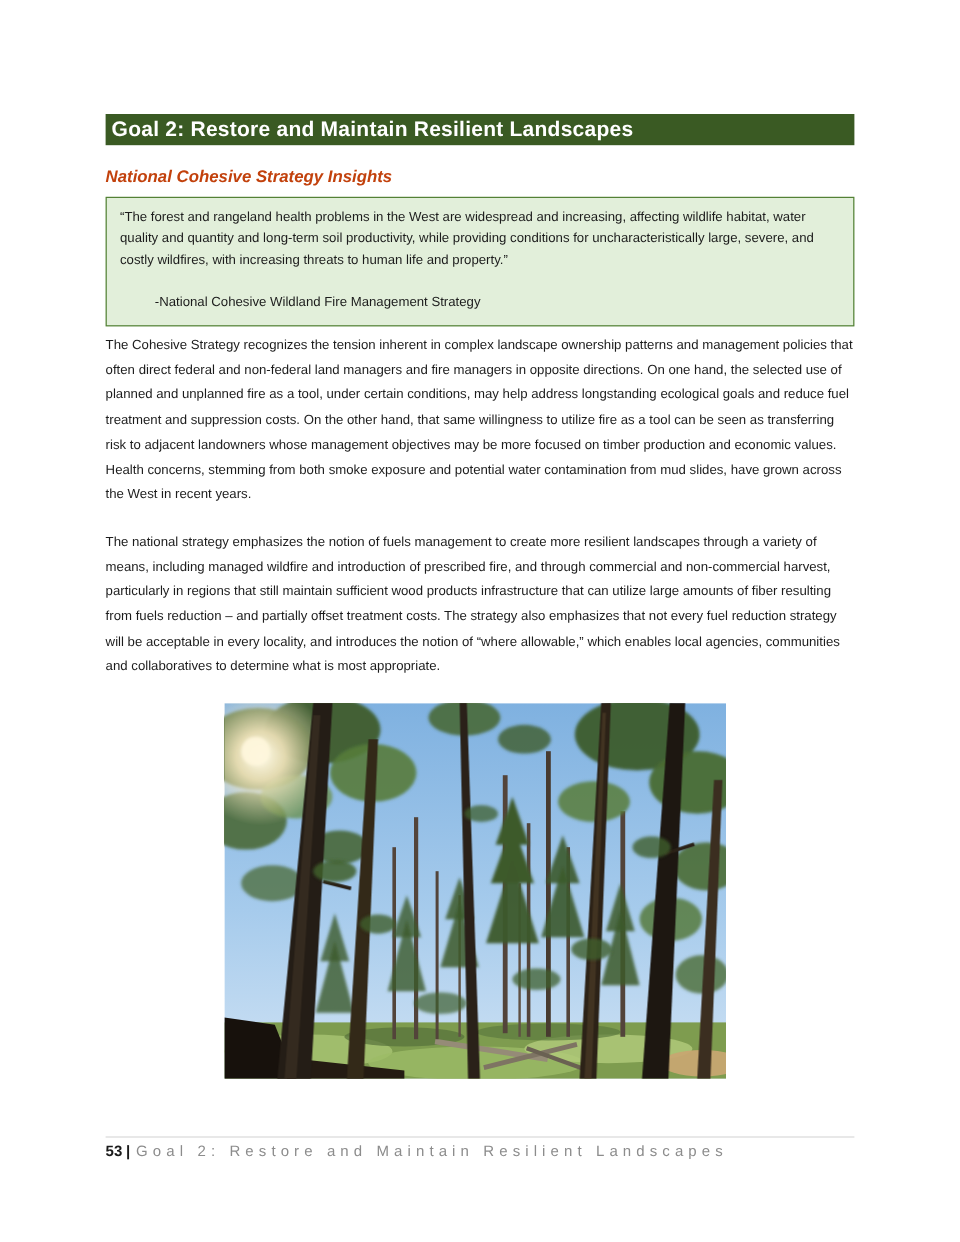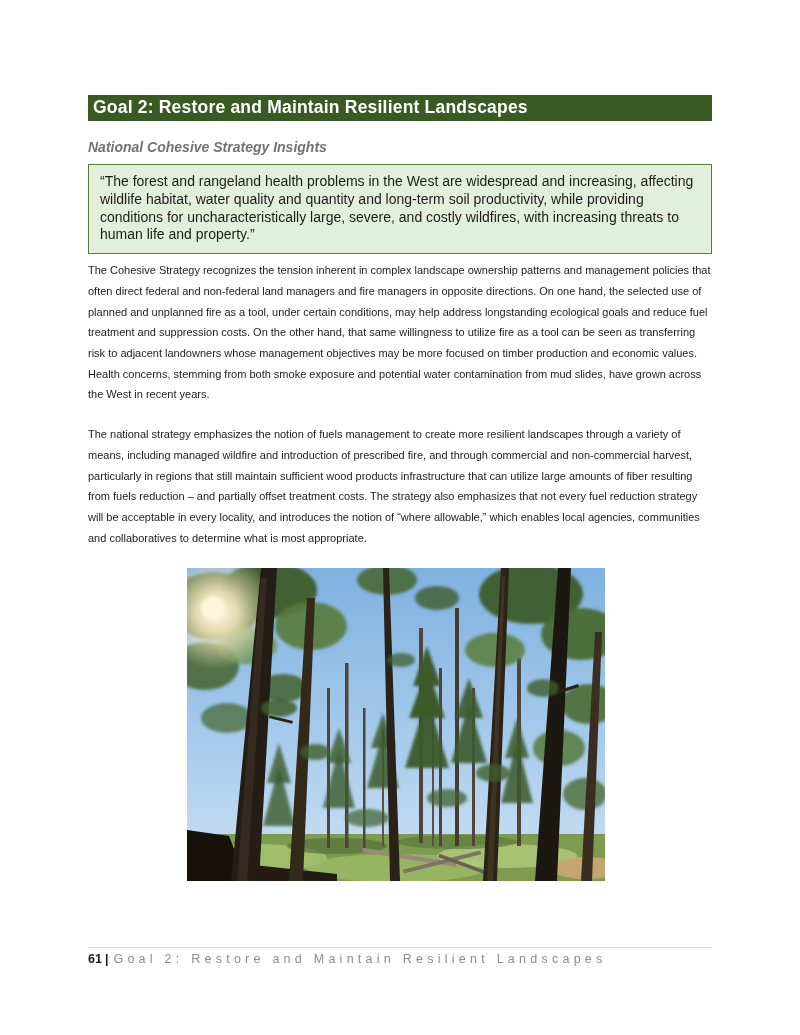--- a/index.html
+++ b/index.html
@@ -21,32 +21,32 @@
     background: #3a5a23;
     color: #ffffff;
     font-size: 17.5px;
     font-weight: 700;
     line-height: 19px;
     padding: 3px 6px 4px 5px;
     letter-spacing: 0.2px;
   }
   .insights-heading {
     margin-top: 18px;
-    color: #737373;
+    color: #c2410c;
     font-weight: 700;
     font-style: italic;
     font-size: 14px;
     line-height: 16px;
   }
   .quote-box {
     margin-top: 9px;
     background: #e2efda;
     border: 1.5px solid #538135;
     padding: 8px 14px 9px 11px;
-    font-size: 14px;
+    font-size: 11px;
     line-height: 17.8px;
     color: #1c1c1c;
   }
   .quote-attribution {
     margin-top: 17.8px;
     padding-left: 29px;
   }
   p.body-para {
     font-size: 11px;
     line-height: 20.7px;
@@ -80,20 +80,21 @@
 <body>
 
 <div class="content">
 
   <div class="header-bar">Goal 2: Restore and Maintain Resilient Landscapes</div>
 
   <div class="insights-heading">National Cohesive Strategy Insights</div>
 
   <div class="quote-box">
     <div>“The forest and rangeland health problems in the West are widespread and increasing, affecting wildlife habitat, water quality and quantity and long-term soil productivity, while providing conditions for uncharacteristically large, severe, and costly wildfires, with increasing threats to human life and property.”</div>
+    <div class="quote-attribution">-National Cohesive Wildland Fire Management Strategy</div>
   </div>
 
   <p class="body-para">The Cohesive Strategy recognizes the tension inherent in complex landscape ownership patterns and management policies that often direct federal and non-federal land managers and fire managers in opposite directions. On one hand, the selected use of planned and unplanned fire as a tool, under certain conditions, may help address longstanding ecological goals and reduce fuel treatment and suppression costs. On the other hand, that same willingness to utilize fire as a tool can be seen as transferring risk to adjacent landowners whose management objectives may be more focused on timber production and economic values.  Health concerns, stemming from both smoke exposure and potential water contamination from mud slides, have grown across the West in recent years.</p>
 
   <p class="body-para">The national strategy emphasizes the notion of fuels management to create more resilient landscapes through a variety of means, including managed wildfire and introduction of prescribed fire, and through commercial and non-commercial harvest, particularly in regions that still maintain sufficient wood products infrastructure that can utilize large amounts of fiber resulting from fuels reduction – and partially offset treatment costs. The strategy also emphasizes that not every fuel reduction strategy will be acceptable in every locality, and introduces the notion of “where allowable,” which enables local agencies, communities and collaboratives to determine what is most appropriate.</p>
 
   <div class="photo-wrap">
     <svg width="418" height="313" viewBox="0 0 418 313" role="img" aria-label="forest-of-tall-pine-trees-photo">
       <defs>
         <linearGradient id="sky" x1="0" y1="0" x2="0" y2="1">
@@ -199,14 +200,14 @@
         <ellipse cx="356" cy="120" rx="16" ry="9" opacity="0.8"></ellipse>
         <ellipse cx="260" cy="230" rx="20" ry="9" opacity="0.75"></ellipse>
         <ellipse cx="180" cy="250" rx="22" ry="9" opacity="0.7"></ellipse>
       </g>
     </svg>
   </div>
 
 </div>
 
 <div class="footer">
-  <span class="page-num">61</span><span class="sep">|</span><span class="section-label">Goal 2: Restore and Maintain Resilient Landscapes</span>
+  <span class="page-num">53</span><span class="sep">|</span><span class="section-label">Goal 2: Restore and Maintain Resilient Landscapes</span>
 </div>
 
 </body></html>

